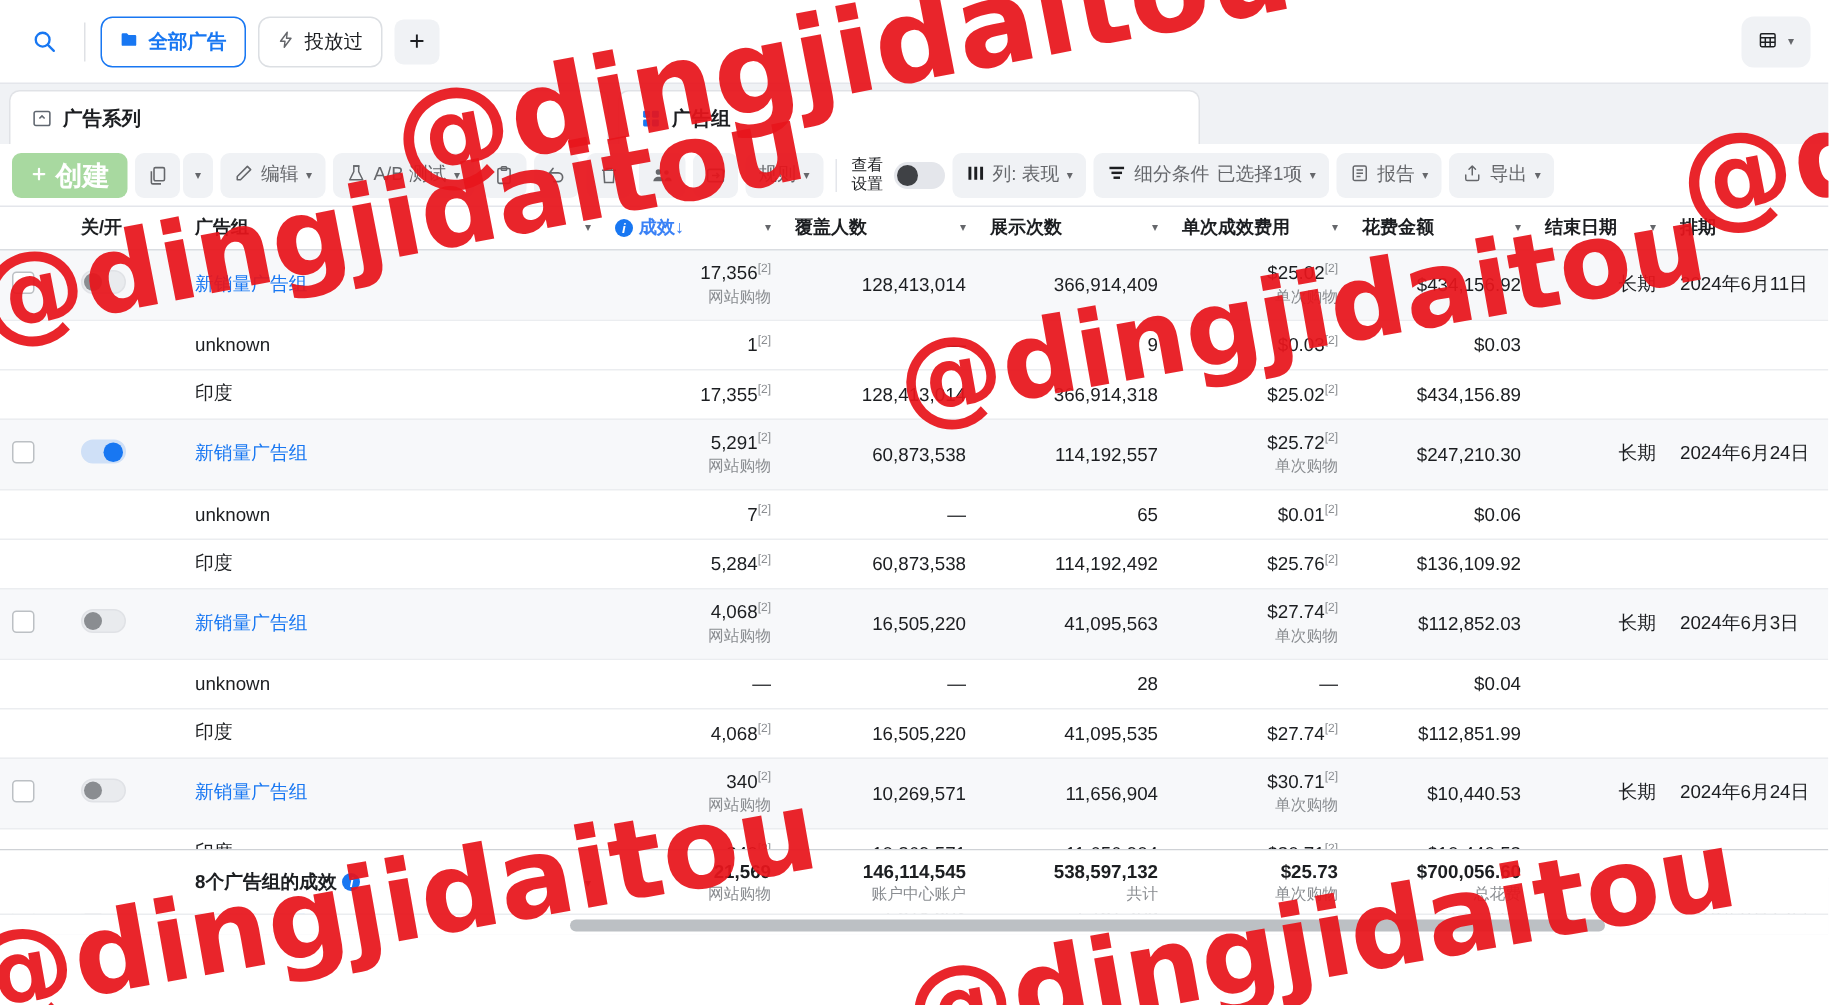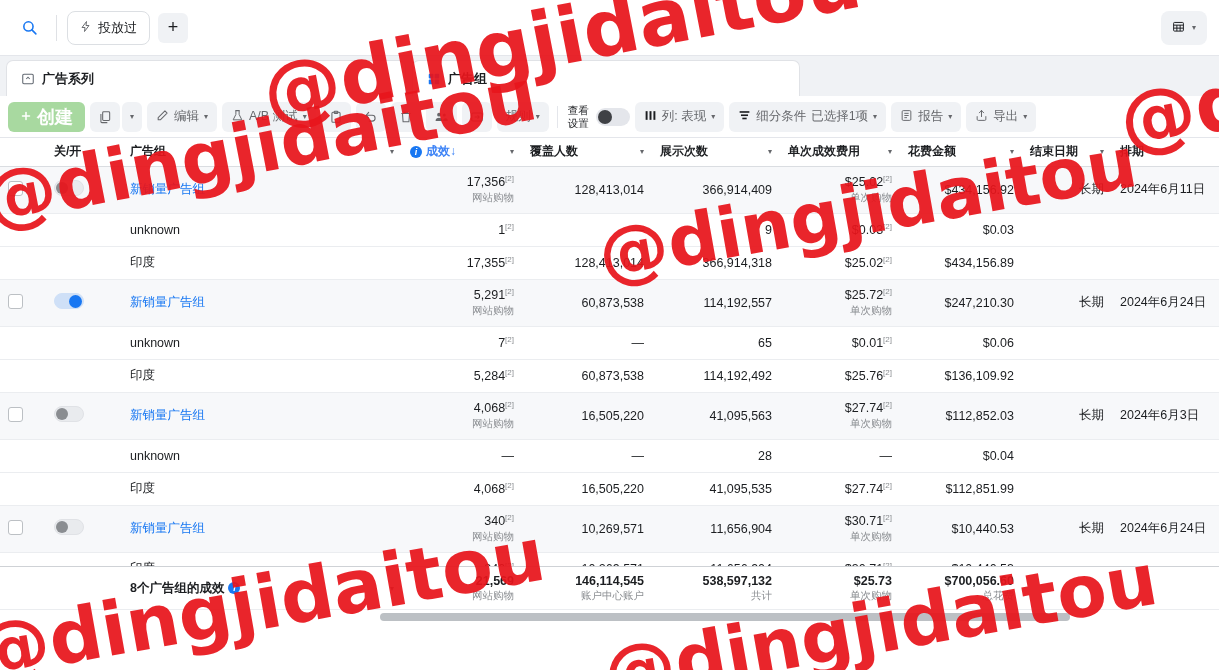--- a/index.html
+++ b/index.html
@@ -178,20 +178,28 @@
 
   <div class="topbar">
     <div class="icon-btn">
       <svg width="17" height="17" viewBox="0 0 24 24" fill="none" stroke="#1877f2" stroke-width="2.2">
         <circle cx="10.5" cy="10.5" r="6.5"></circle>
           <line x1="15.4" y1="15.4" x2="21" y2="21" stroke-linecap="round"></line>
       </svg>
     </div>
     <div class="divider-v"></div>
 
+    <div class="seg-tab active">
+      <span class="folder-ico">
+        <svg width="13" height="13" viewBox="0 0 24 24" fill="#1877f2">
+            <path d="M2 5.5A1.5 1.5 0 013.5 4h5l2 2.2h8A1.5 1.5 0 0120 7.7V18a1.5 1.5 0 01-1.5 1.5h-15A1.5 1.5 0 012 18z"></path>
+          </svg>
+      </span>
+      <span>全部广告</span>
+    </div>
 
 
     <div class="seg-tab">
       <span>
         <svg width="12" height="13" viewBox="0 0 24 24" fill="none" stroke="#65676b" stroke-width="1.9" stroke-linejoin="round">
             <path d="M13 2L4 14h6l-1 8 9-12h-6z"></path>
           </svg>
       </span>
       <span>投放过</span>
     </div>

